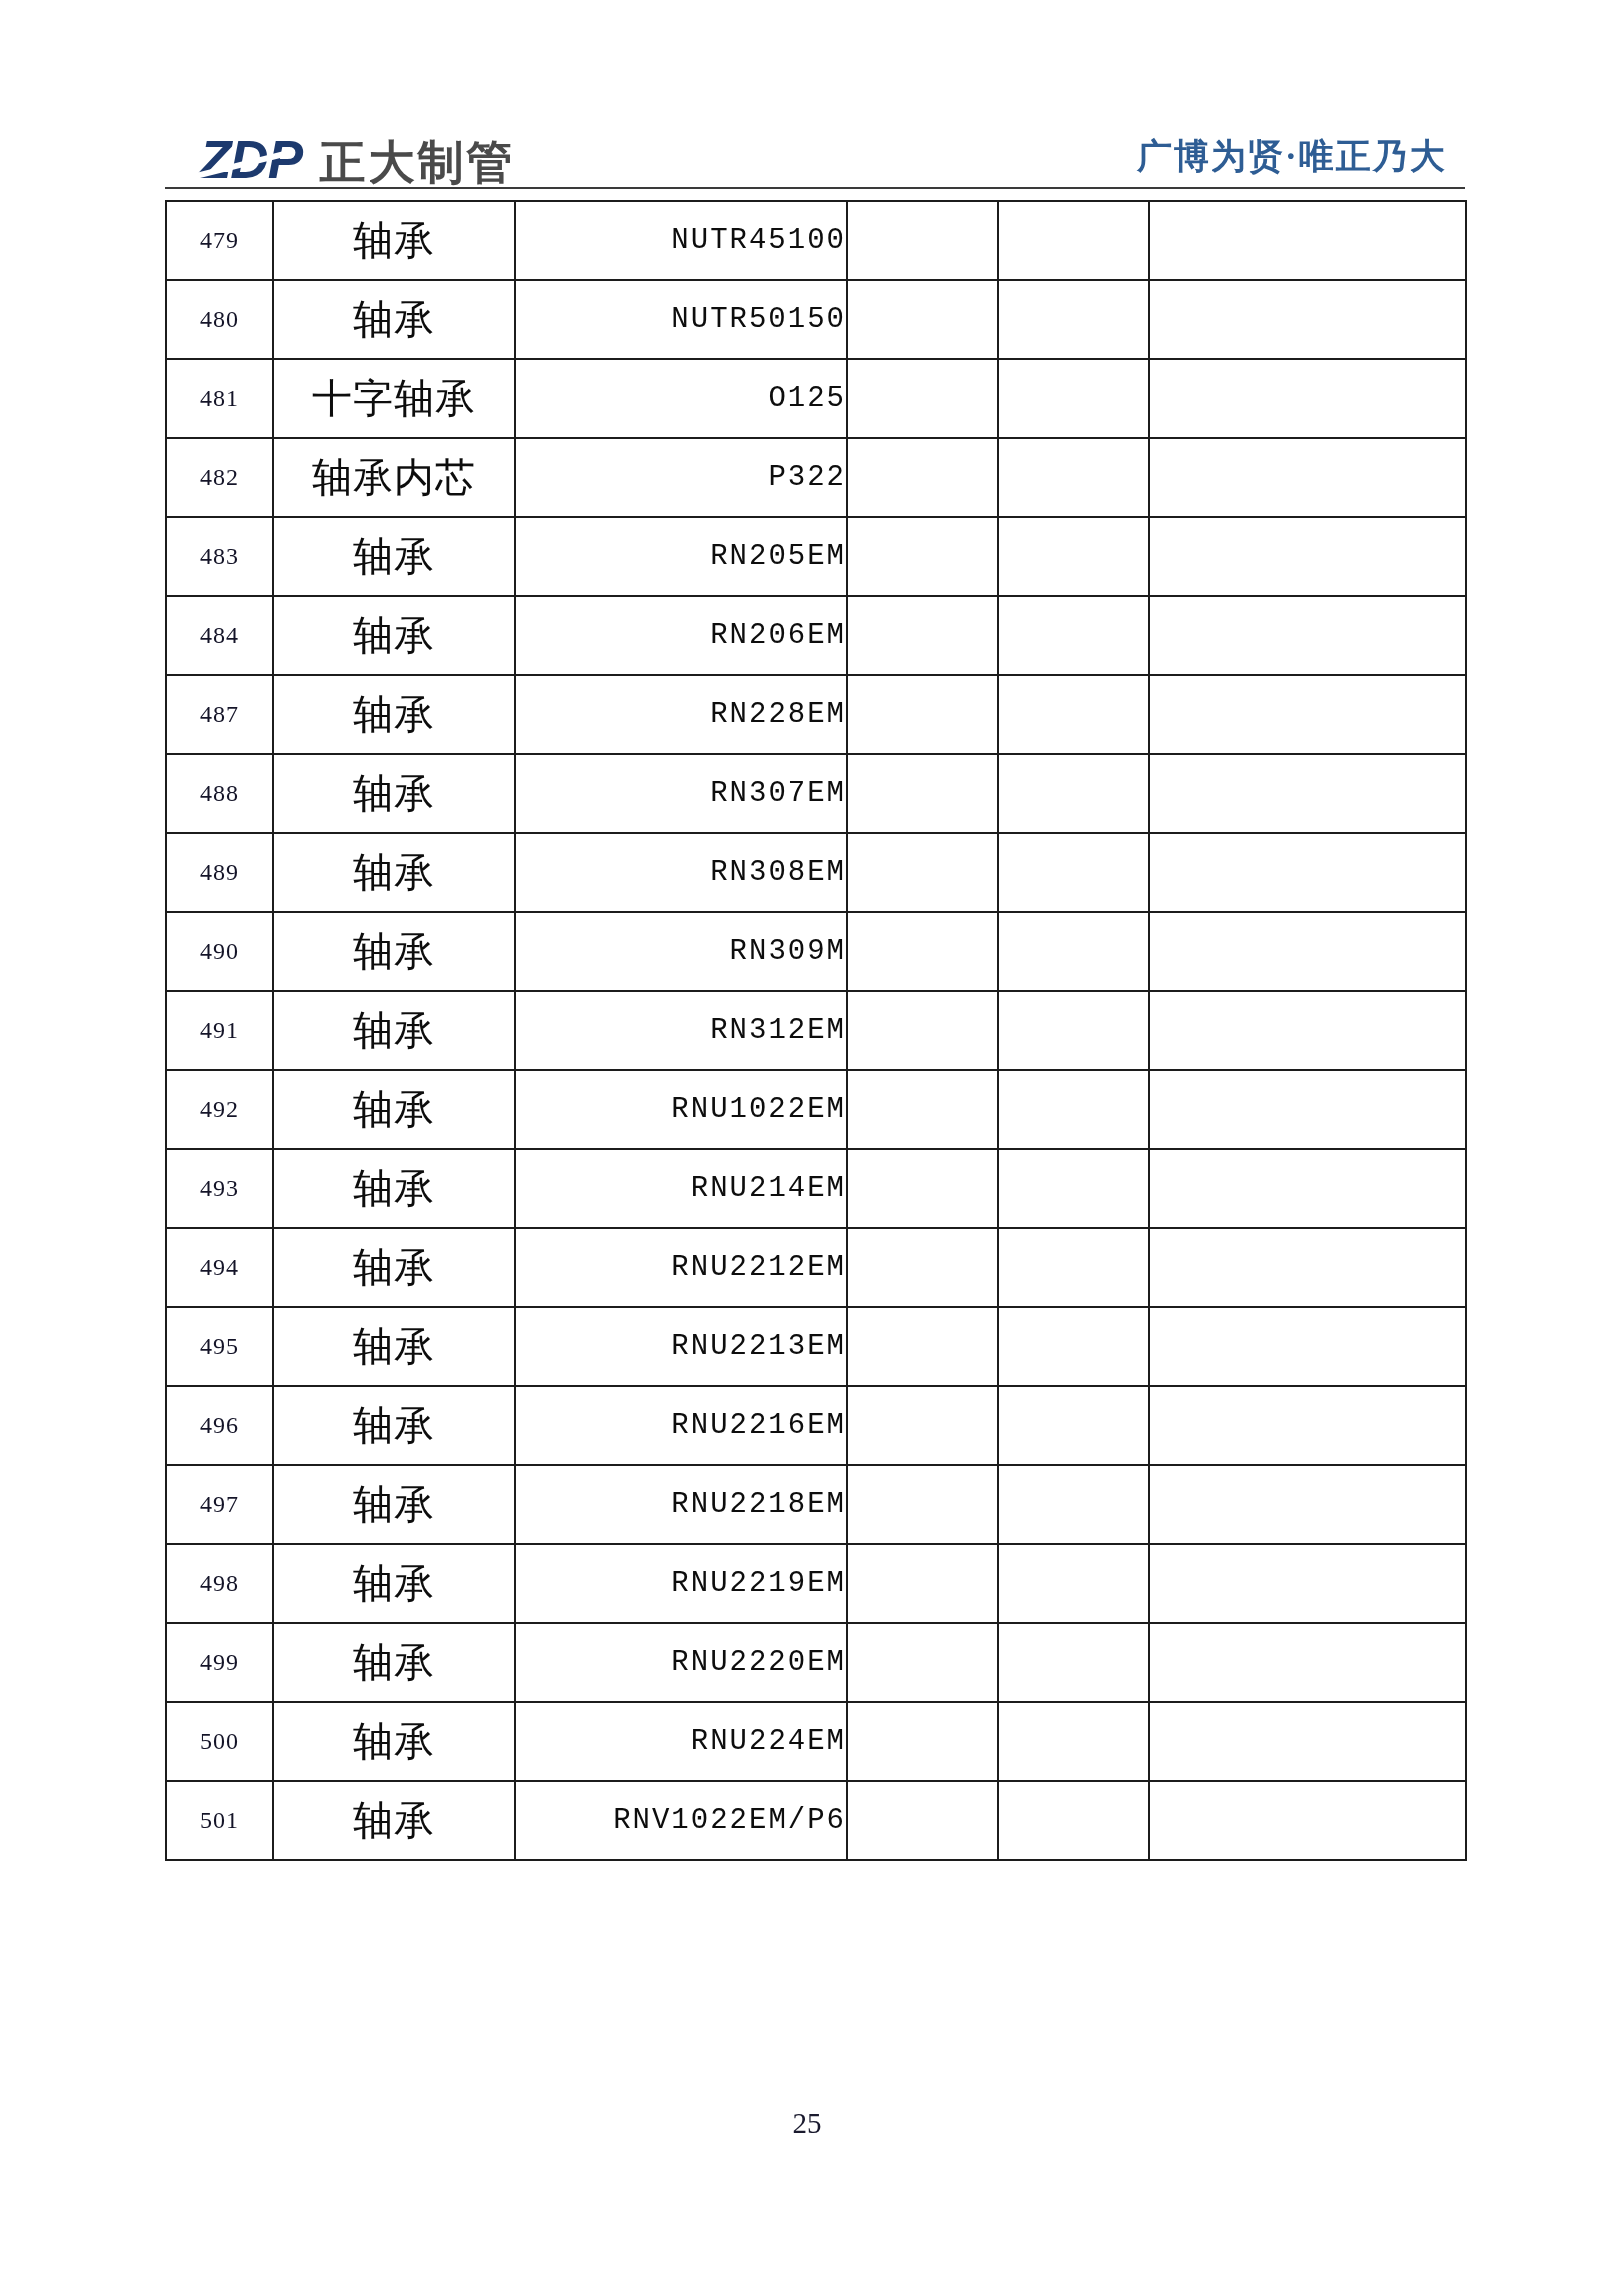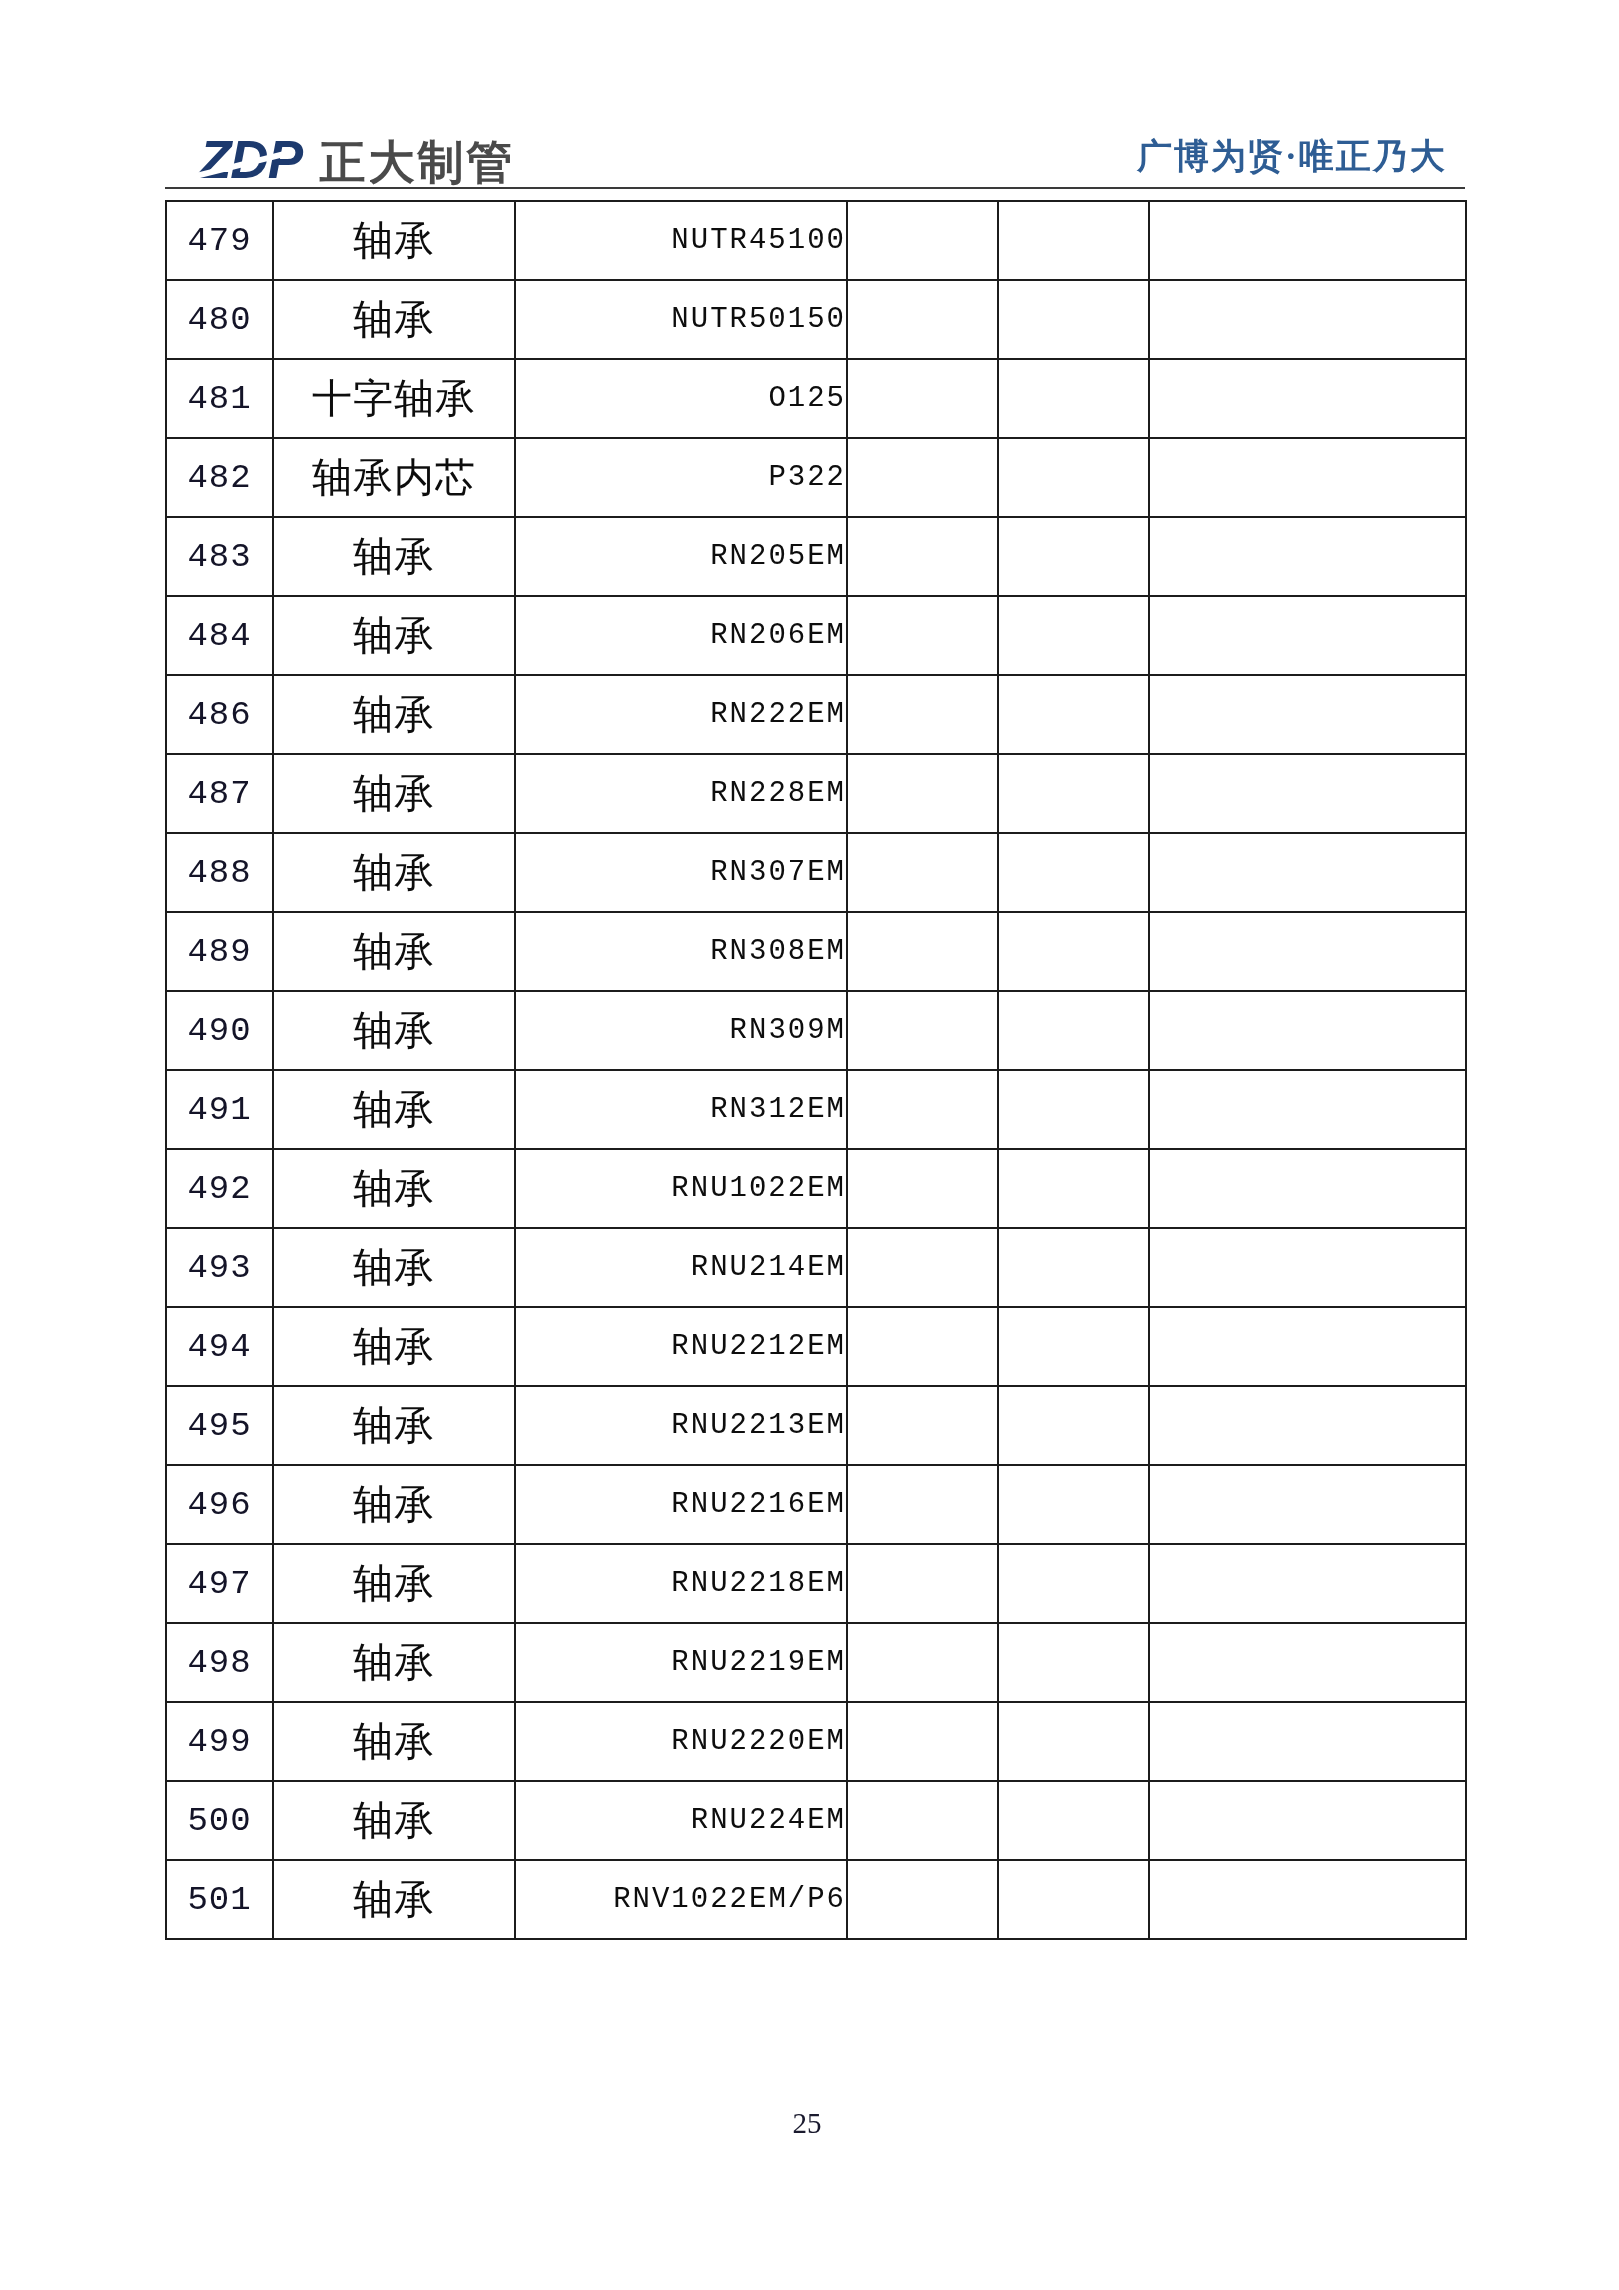--- a/index.html
+++ b/index.html
@@ -98,22 +98,22 @@
     border-bottom-width: 2.9px;
     height: 77px;           
     padding: 0;
     text-align: center;
     vertical-align: middle;
     overflow: hidden;
     white-space: nowrap;
   }
   
   table.parts td:nth-child(1) {
-    font-family: Liberation Mono, monospace;
-    font-size: 34px;
+    font-family: Liberation Serif, serif;
+    font-size: 24px;
     letter-spacing: 1px;
     color: #141428;
   }
   table.parts td:nth-child(2) {
     font-family: "Liberation Serif", "DejaVu Serif", serif;
     font-size: 40px;
     letter-spacing: 1px;
     color: #0d0d0d;
   }
   table.parts td:nth-child(3) {
@@ -206,28 +206,20 @@
     </tr>
           <tr>
       <td>484</td>
       <td>轴承</td>
       <td>RN206EM</td>
       <td></td>
       <td></td>
       <td></td>
     </tr>
           <tr>
-      <td>486</td>
-      <td>轴承</td>
-      <td>RN222EM</td>
-      <td></td>
-      <td></td>
-      <td></td>
-    </tr>
-          <tr>
       <td>487</td>
       <td>轴承</td>
       <td>RN228EM</td>
       <td></td>
       <td></td>
       <td></td>
     </tr>
           <tr>
       <td>488</td>
       <td>轴承</td>

